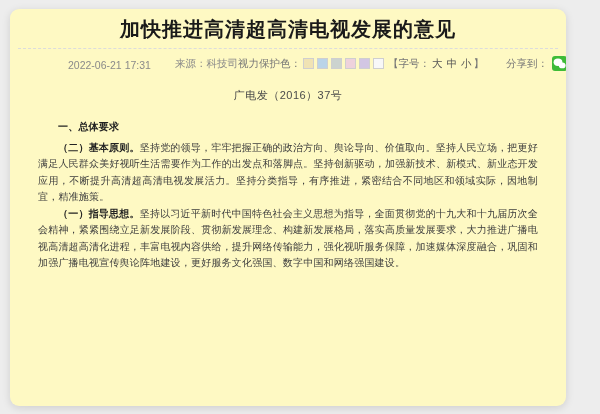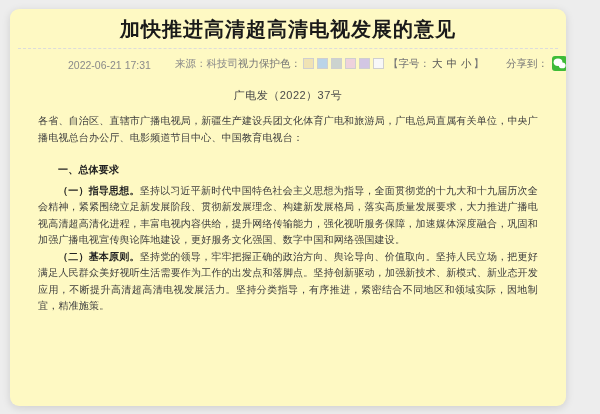--- a/index.html
+++ b/index.html
@@ -88,22 +88,21 @@
       <span class="share-btn" id="weibo-btn" style="background: rgb(230, 71, 59);">
         <svg viewBox="0 0 15 15">
           <ellipse cx="7" cy="9.3" rx="4.6" ry="3.4" fill="#ffffff"></ellipse>
           <ellipse cx="7" cy="9.3" rx="1.7" ry="1.3" fill="#E6473B"></ellipse>
           <path d="M9.5 3.2 Q12.8 3.4 12.4 6.6" stroke="#ffffff" stroke-width="1.1" fill="none" stroke-linecap="round"></path>
         </svg>
       </span>
     </div>
   </div>
 
-  <div class="docnum">广电发（2022）37号</div>
+  <div class="docnum">广电发（2016）37号</div>
 
   <div class="content">
-    <p class="addr">各省、自治区、直辖市广播电视局，新疆生产建设兵团文化体育广电和旅游局，广电总局直属有关单位，中央广播电视总台办公厅、电影频道节目中心、中国教育电视台：</p>
     <p class="heading indent">一、总体要求</p>
+    <p class="indent"><b>（二）基本原则。</b><span>坚持党的领导，牢牢把握正确的政治方向、舆论导向、价值取向。坚持人民立场，把更好满足人民群众美好视听生活需要作为工作的出发点和落脚点。坚持创新驱动，加强新技术、新模式、新业态开发应用，不断提升高清超高清电视发展活力。坚持分类指导，有序推进，紧密结合不同地区和领域实际，因地制宜，精准施策。</span></p>
     <p class="indent"><b>（一）指导思想。</b><span>坚持以习近平新时代中国特色社会主义思想为指导，全面贯彻党的十九大和十九届历次全会精神，紧紧围绕立足新发展阶段、贯彻新发展理念、构建新发展格局，落实高质量发展要求，大力推进广播电视高清超高清化进程，丰富电视内容供给，提升网络传输能力，强化视听服务保障，加速媒体深度融合，巩固和加强广播电视宣传舆论阵地建设，更好服务文化强国、数字中国和网络强国建设。</span></p>
-    <p class="indent"><b>（二）基本原则。</b><span>坚持党的领导，牢牢把握正确的政治方向、舆论导向、价值取向。坚持人民立场，把更好满足人民群众美好视听生活需要作为工作的出发点和落脚点。坚持创新驱动，加强新技术、新模式、新业态开发应用，不断提升高清超高清电视发展活力。坚持分类指导，有序推进，紧密结合不同地区和领域实际，因地制宜，精准施策。</span></p>
   </div>
 
 </div>
 
 </body></html>

